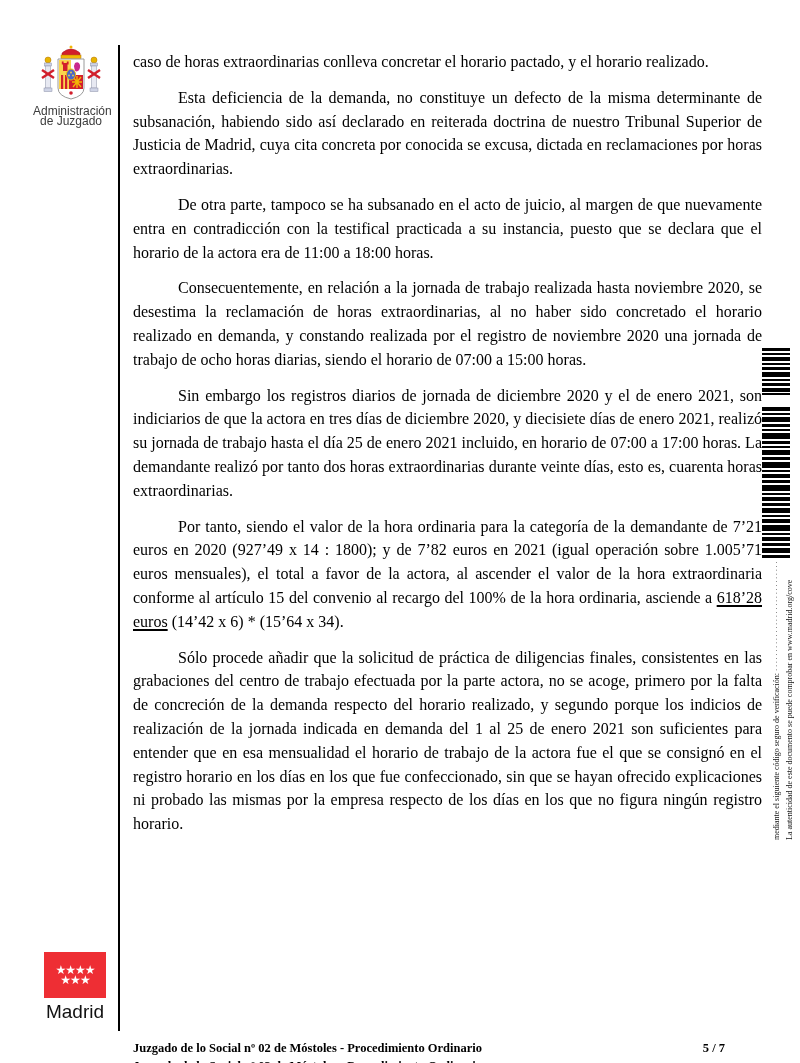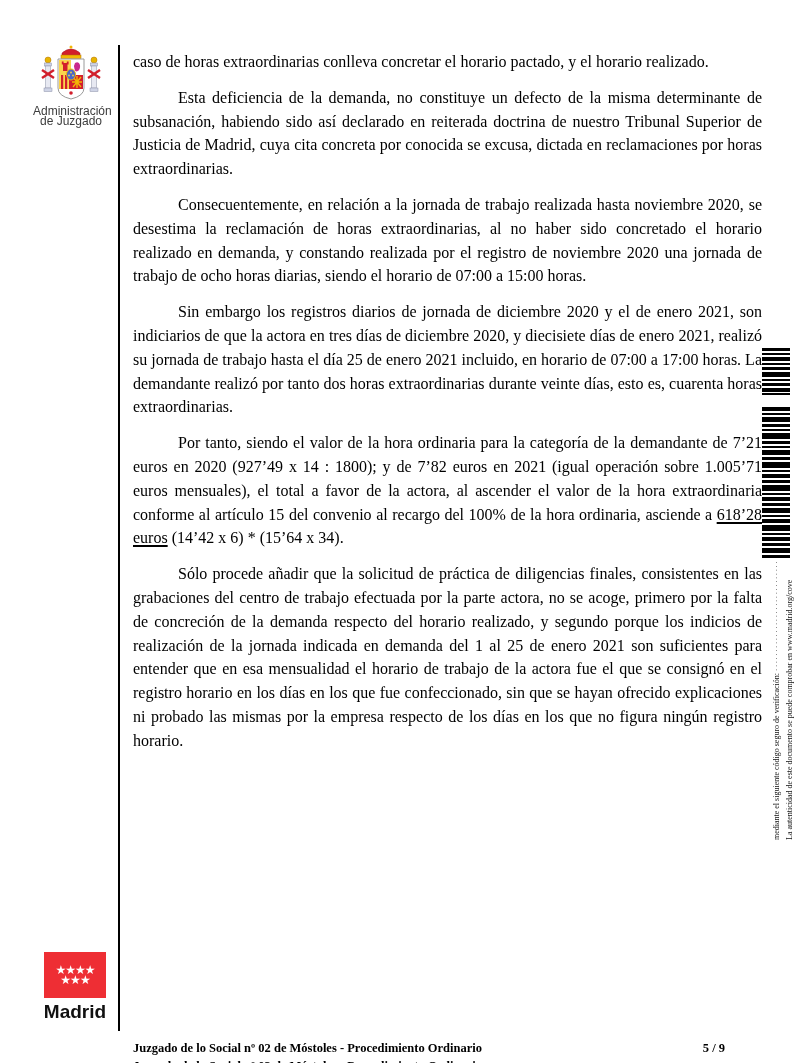--- a/index.html
+++ b/index.html
@@ -8,21 +8,21 @@
     font-family:"Liberation Serif", serif;color:#000;overflow:hidden;
   }
   
   .divider-v{position:absolute;left:118px;top:45px;width:2px;height:986px;background:#000;}
   .escudo-wrap{position:absolute;left:33px;top:44px;width:76px;text-align:center;}
   .escudo-wrap svg{display:block;margin:0 auto;}
   .escudo-caption{font-family:"Liberation Sans", sans-serif;font-size:12px;line-height:10px;color:#3c3c3c;margin-top:2px;}
   .madrid-wrap{position:absolute;left:42px;top:952px;width:66px;text-align:center;}
   .madrid-flag{width:62px;height:46px;background:#ee2e34;margin:0 auto;display:flex;flex-direction:column;justify-content:center;align-items:center;}
   .madrid-stars{color:#fff;font-size:12px;line-height:10px;letter-spacing:-1px;font-family:"DejaVu Sans", sans-serif;}
-  .madrid-label{font-family:"Liberation Sans", sans-serif;font-weight:bold;font-size:19px;color:#111;margin-top:3px;letter-spacing:0px;}
+  .madrid-label{font-family:"Liberation Sans", sans-serif;font-weight:normal;font-size:19px;color:#111;margin-top:3px;letter-spacing:0px;}
   
   .main-text{
     position:absolute;left:133px;top:50px;width:629px;
     font-size:16px;line-height:23.8px;text-align:justify;
   }
   .main-text p{margin:0 0 12px 0;text-indent:45px;}
   .main-text p.no-indent{text-indent:0;}
   .highlight{font-weight:normal;text-decoration:underline;text-decoration-thickness:1.5px;text-underline-offset:2px;}
   
   .barcode{position:absolute;left:762px;}
@@ -109,20 +109,21 @@
   <div class="madrid-flag">
     <div class="madrid-stars">★★★★</div>
     <div class="madrid-stars">★★★</div>
   </div>
   <div class="madrid-label">Madrid</div>
 </div>
 
 <div class="main-text">
   <p class="no-indent">caso de horas extraordinarias conlleva concretar el horario pactado, y el horario realizado.</p>
   <p>Esta deficiencia de la demanda, no constituye un defecto de la misma determinante de subsanación, habiendo sido así declarado en reiterada doctrina de nuestro Tribunal Superior de Justicia de Madrid, cuya cita concreta por conocida se excusa, dictada en reclamaciones por horas extraordinarias.</p>
+  <p>De otra parte, tampoco se ha subsanado en el acto de juicio, al margen de que nuevamente entra en contradicción con la testifical practicada a su instancia, puesto que se declara que el horario de la actora era de 11:00 a 18:00 horas.</p>
   <p>Consecuentemente, en relación a la jornada de trabajo realizada hasta noviembre 2020, se desestima la reclamación de horas extraordinarias, al no haber sido concretado el horario realizado en demanda, y constando realizada por el registro de noviembre 2020 una jornada de trabajo de ocho horas diarias, siendo el horario de 07:00 a 15:00 horas.</p>
   <p>Sin embargo los registros diarios de jornada de diciembre 2020 y el de enero 2021, son indiciarios de que la actora en tres días de diciembre 2020, y diecisiete días de enero 2021, realizó su jornada de trabajo hasta el día 25 de enero 2021 incluido, en horario de 07:00 a 17:00 horas. La demandante realizó por tanto dos horas extraordinarias durante veinte días, esto es, cuarenta horas extraordinarias.</p>
   <p><span>Por tanto, siendo el valor de la hora ordinaria para la categoría de la demandante de 7’21 euros en 2020 (927’49 x 14 : 1800); y de 7’82 euros en 2021 (igual operación sobre 1.005’71 euros mensuales), el total a favor de la actora, al ascender el valor de la hora extraordinaria conforme al artículo 15 del convenio al recargo del 100% de la hora ordinaria, asciende a </span><span class="highlight">618’28 euros</span><span> (14’42 x 6) * (15’64 x 34).</span></p>
   <p>Sólo procede añadir que la solicitud de práctica de diligencias finales, consistentes en las grabaciones del centro de trabajo efectuada por la parte actora, no se acoge, primero por la falta de concreción de la demanda respecto del horario realizado, y segundo porque los indicios de realización de la jornada indicada en demanda del 1 al 25 de enero 2021 son suficientes para entender que en esa mensualidad el horario de trabajo de la actora fue el que se consignó en el registro horario en los días en los que fue confeccionado, sin que se hayan ofrecido explicaciones ni probado las mismas por la empresa respecto de los días en los que no figura ningún registro horario.</p>
 </div>
 
 <span class="barcode" style="top:348px">
   <svg width="28" height="47" viewBox="0 0 28 47">
     <g fill="#000">
       <rect x="0" y="0" width="28" height="3"></rect>
@@ -170,17 +171,17 @@
       <rect x="0" y="148" width="28" height="3"></rect>
     </g>
   </svg>
 </span>
 
 <div class="vtext outer">La autenticidad de este documento se puede comprobar en  www.madrid.org/cove</div>
 <div class="vtext inner"><span>mediante el siguiente código seguro de verificación: </span><span class="vcode">·····························</span></div>
 
 <div class="footer">
   <span>Juzgado de lo Social nº 02 de Móstoles - Procedimiento Ordinario</span>
-  <span>5 / 9</span>
+  <span>5 / 7</span>
 </div>
 <div class="footer-clip">
   <span>Juzgado de lo Social nº 02 de Móstoles - Procedimiento Ordinario</span>
 </div>
 
 </body></html>

